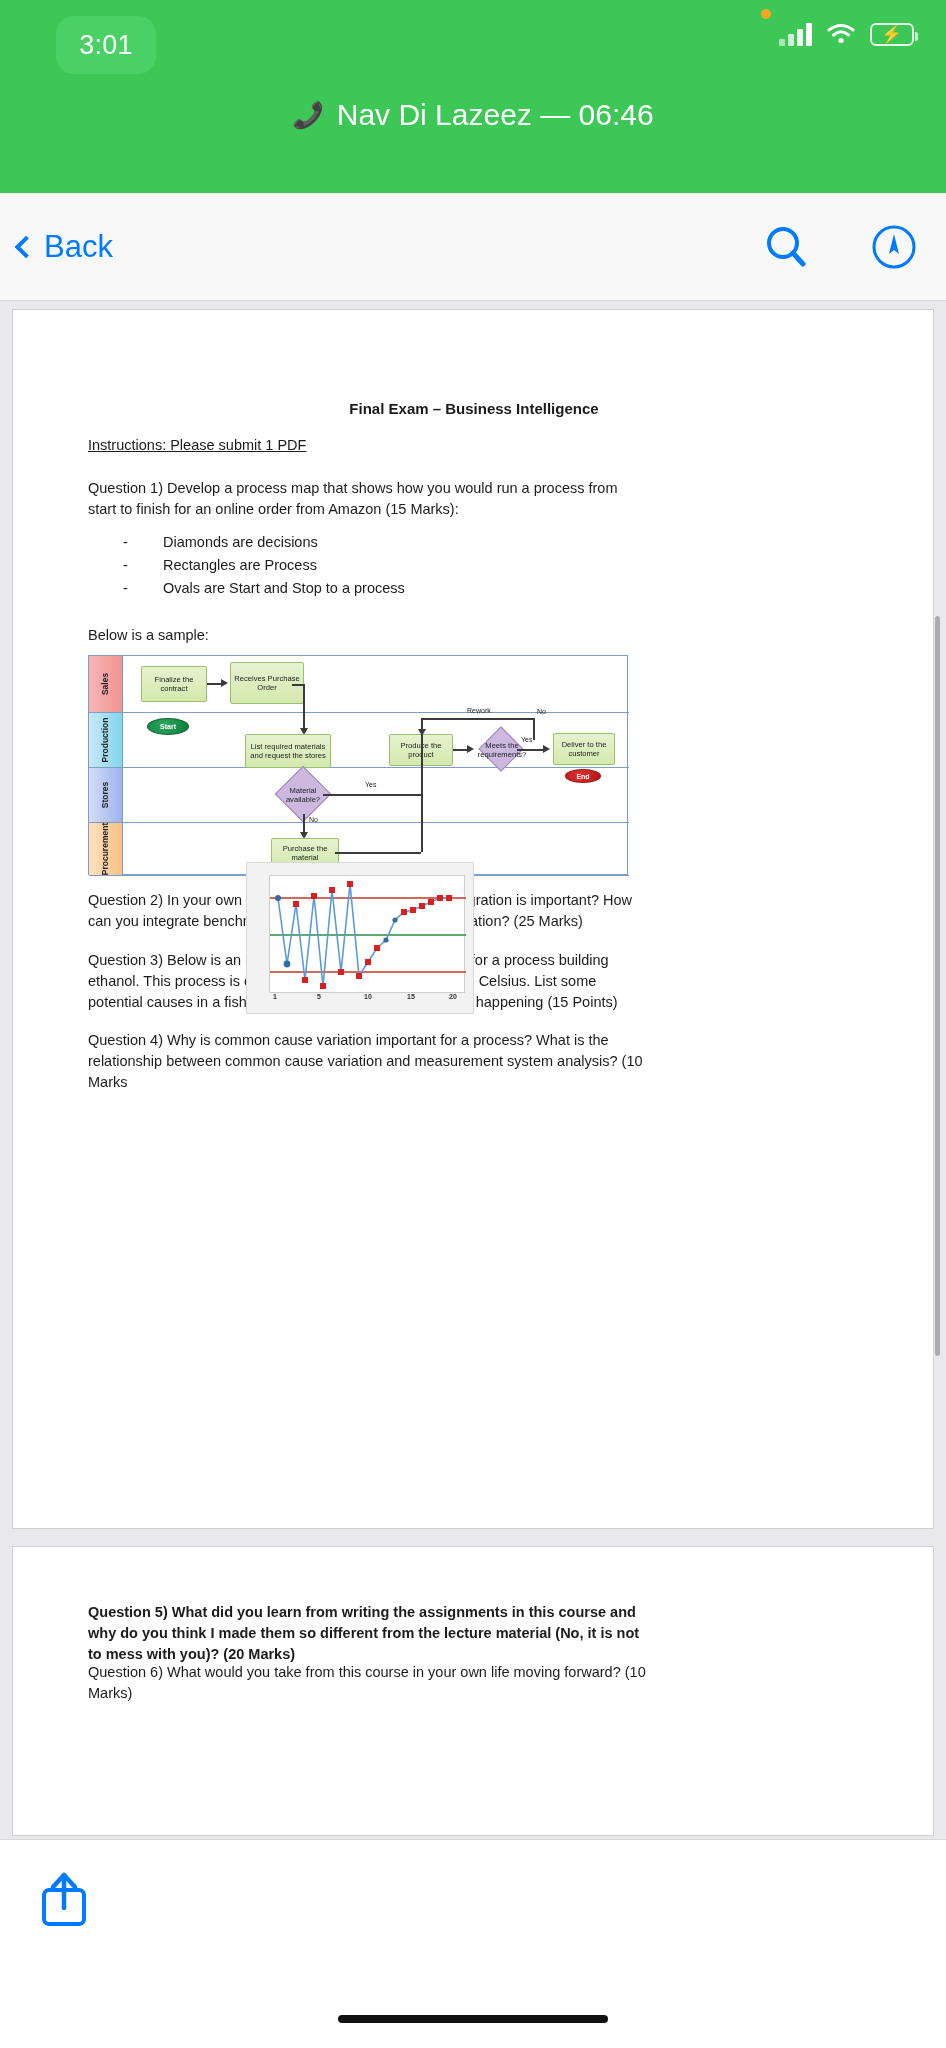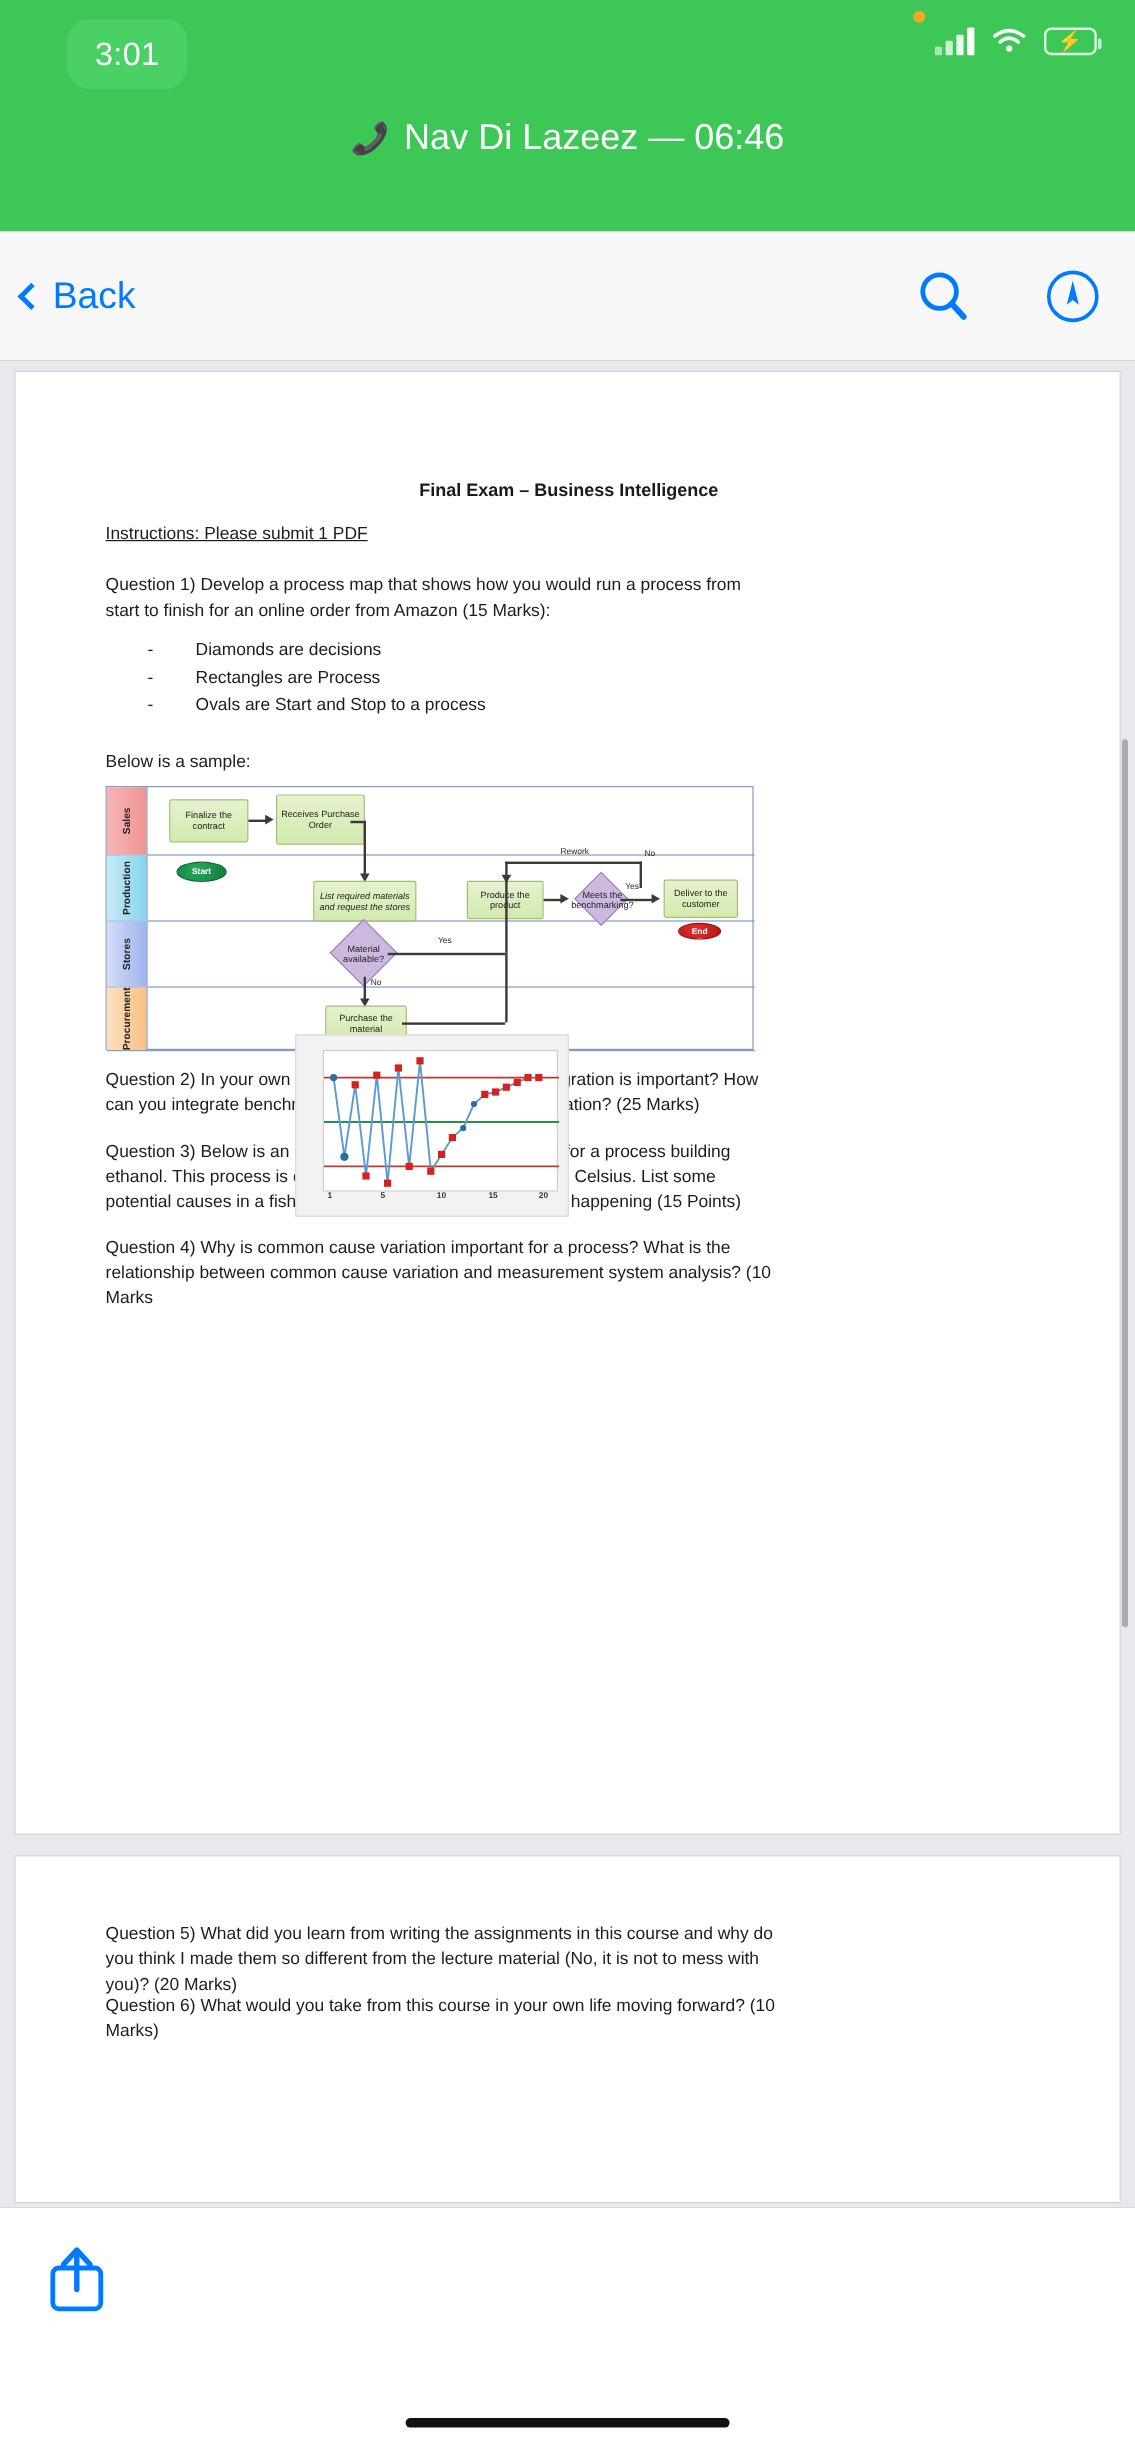--- a/index.html
+++ b/index.html
@@ -322,26 +322,26 @@
 
         <div class="edge edge-h" style="left:118px; top:27px; width:16px;"></div>
         <div class="arrow-r" style="left:132px; top:23px;"></div>
 
         <div class="oval oval-start" style="left:58px; top:62px; width:42px; height:17px;">Start</div>
 
         <div class="edge edge-v" style="left:214px; top:28px; height:46px;"></div>
         <div class="edge edge-h" style="left:203px; top:28px; width:12px;"></div>
         <div class="arrow-d" style="left:211px; top:72px;"></div>
 
-        <div class="node" style="left:172px; top:78px; width:86px; height:34px;font-style:italic;">List required materials and request the stores</div>
+        <div class="node" style="left:156px; top:78px; width:86px; height:34px;">List required materials and request the stores</div>
 
         <div class="node" style="left:300px; top:78px; width:64px; height:32px;">Produce the product</div>
 
         <div class="diamond" style="left:396px; top:77px; width:32px; height:32px;"></div>
-        <div class="diamond-lbl" style="left:382px; top:83px; width:62px; height:22px;">Meets the benchmarking?</div>
+        <div class="diamond-lbl" style="left:382px; top:83px; width:62px; height:22px;">Meets the requirements?</div>
 
         <div class="edge edge-h" style="left:364px; top:93px; width:16px;"></div>
         <div class="arrow-r" style="left:378px; top:89px;"></div>
 
         <div class="edge edge-v" style="left:444px; top:62px; height:22px;"></div>
         <div class="edge edge-h" style="left:332px; top:62px; width:114px;"></div>
         <div class="edge edge-v" style="left:332px; top:62px; height:13px;"></div>
         <div class="arrow-d" style="left:329px; top:73px;"></div>
         <div class="edge-lbl" style="left:378px; top:51px;">Rework</div>
         <div class="edge-lbl" style="left:448px; top:52px;">No</div>
@@ -414,21 +414,21 @@
           <span class="tick" style="left:180px;">20</span>
         </div>
       </div>
 
       <div class="para" style="top:720px;">Question 4) Why is common cause variation important for a process? What is the relationship between common cause variation and measurement system analysis? (10 Marks</div>
     </div>
   </div>
 
   <div class="page page2">
     <div class="doc-inner">
-      <div class="para" style="top:55px;">Question 5) What did you learn from writing the assignments in this course and why do you think I made them so different from the lecture material (No, it is not to mess with you)? (20 Marks)</div>
+      <div class="para" style="top:55px;font-weight:bold;">Question 5) What did you learn from writing the assignments in this course and why do you think I made them so different from the lecture material (No, it is not to mess with you)? (20 Marks)</div>
       <div class="para" style="top:115px;">Question 6) What would you take from this course in your own life moving forward? (10 Marks)</div>
     </div>
   </div>
 
   <div class="scroll-track"></div>
 </div>
 
 <div class="bottom-bar">
   <div class="share-btn">
     <svg width="52" height="62" viewBox="0 0 52 62">

